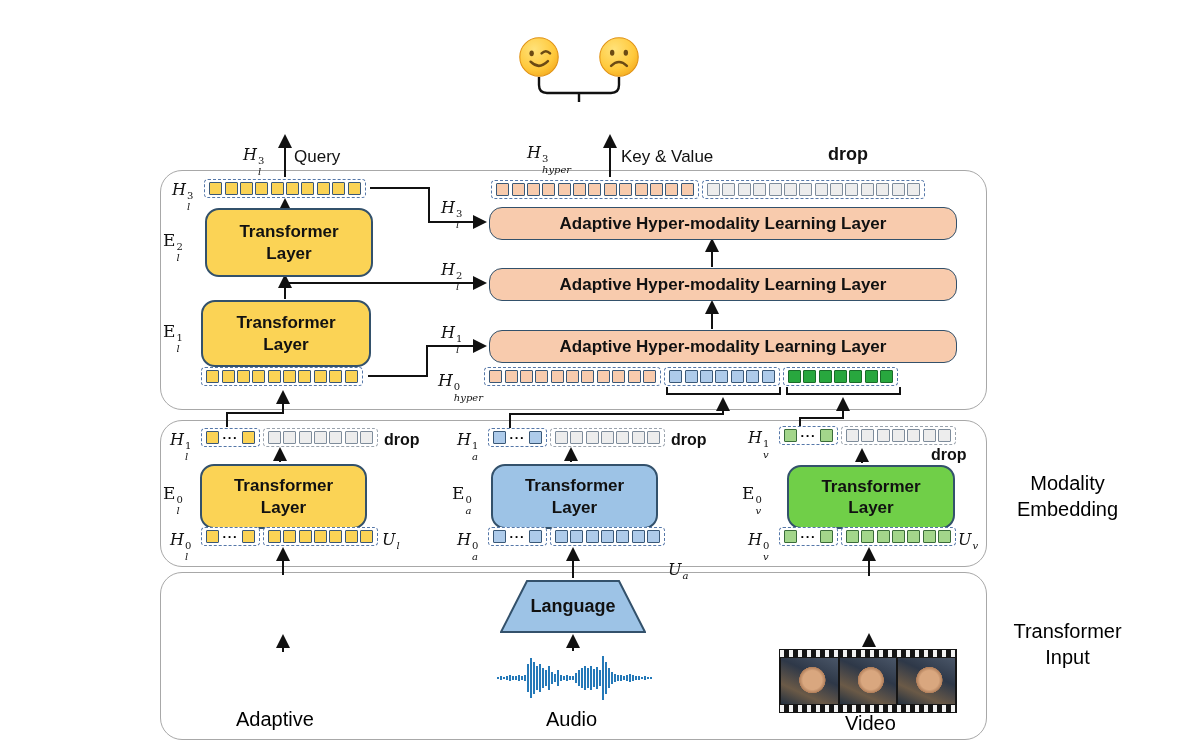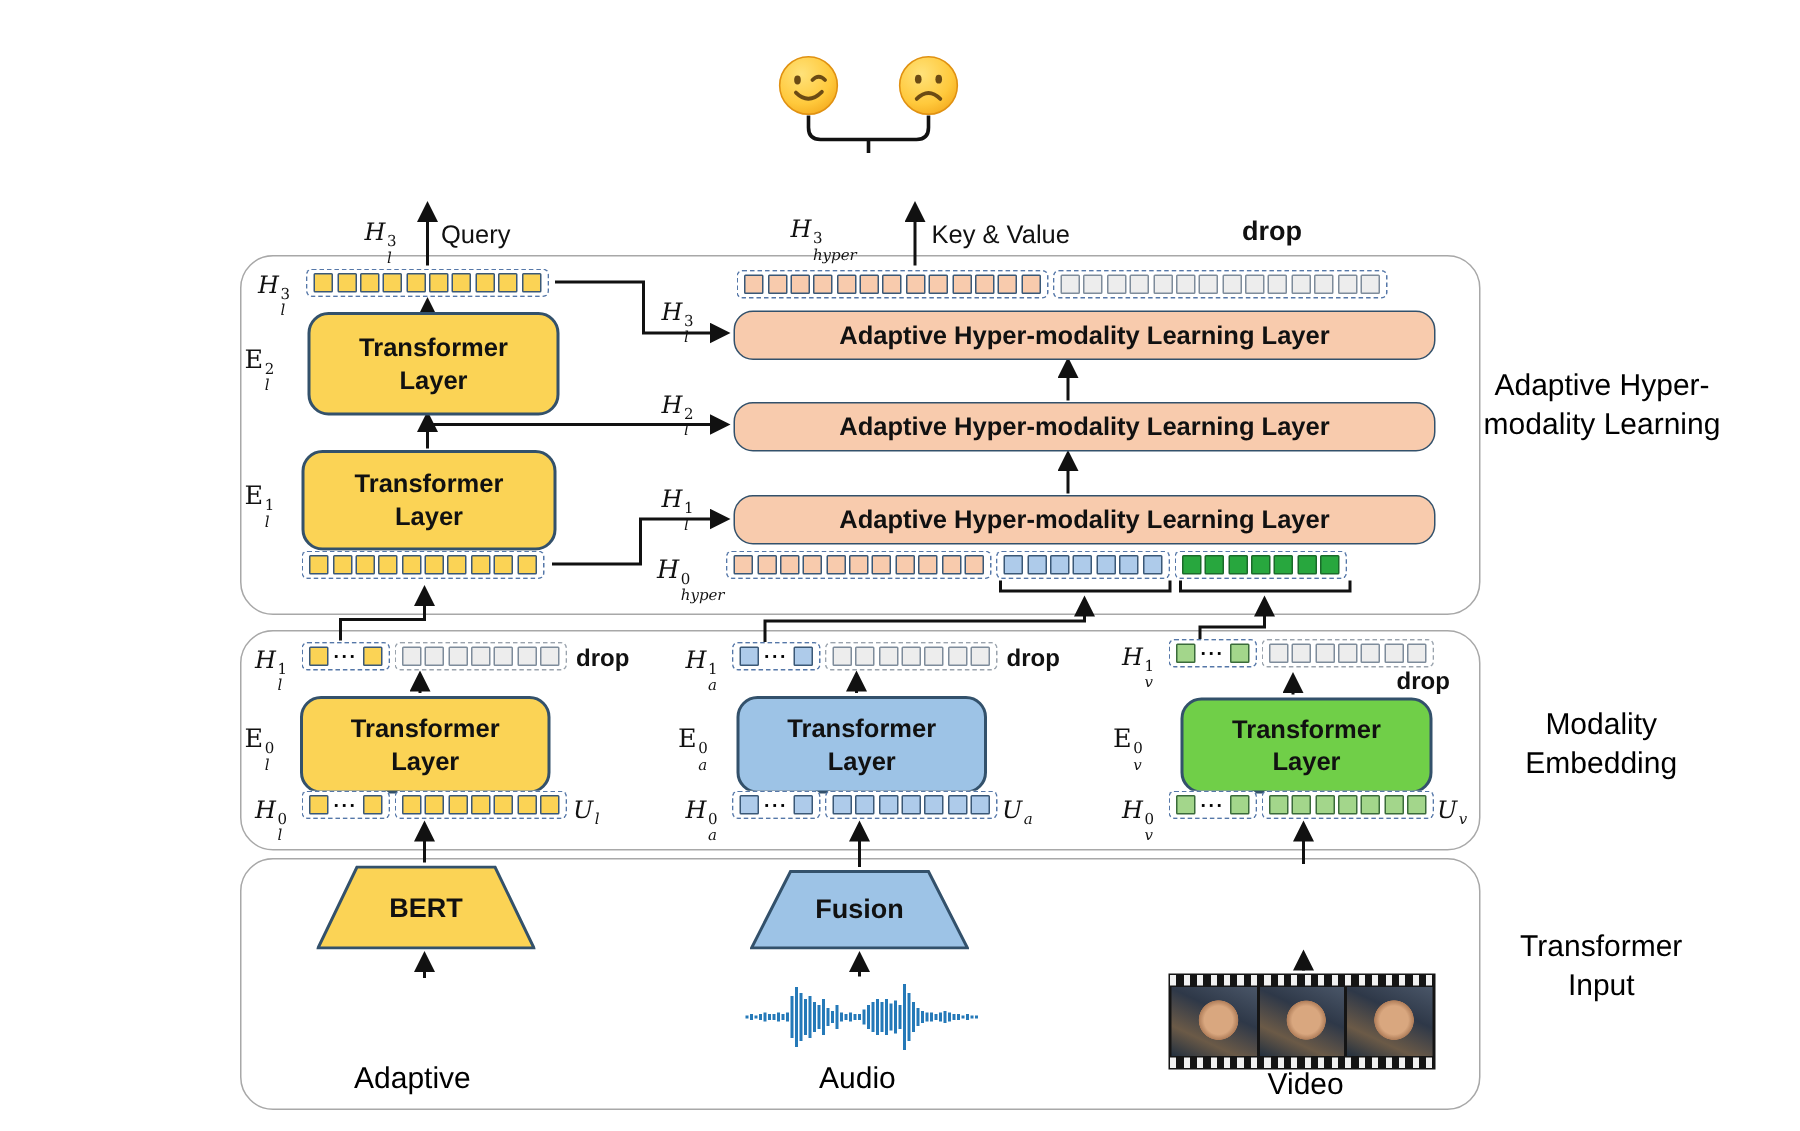--- a/index.html
+++ b/index.html
@@ -138,21 +138,20 @@
         <span>l</span>
       </span></span>
   <span class="anno" style="left:294px;top:147px;">Query</span>
   <span class="math abs" style="left:527px;top:143px;"><span>H</span><span class="mstack">
         <span style="font-style: normal;">3</span>
         <span>hyper</span>
       </span></span>
   <span class="anno" style="left:621px;top:147px;">Key &amp; Value</span>
   <span class="drop drop-top" style="left:828px;top:144px;">drop</span>
 
-  <div class="right-label" style="left:983px;top:244px;width:170px;">Adaptive Hyper-modality Learning</div>
   <div class="right-label" style="left:1000px;top:470px;width:135px;">Modality Embedding</div>
   <div class="right-label" style="left:1000px;top:618px;width:135px;">Transformer Input</div>
 
   <span class="math abs" style="left:172px;top:180px;"><span>H</span><span class="mstack">
         <span style="font-style: normal;">3</span>
         <span>l</span>
       </span></span>
   <div class="tok-row" style="left:204px;top:179px;">
       <span class="tok-group">
         <span class="tok" style="background: rgb(251, 211, 85); border-color: rgb(58, 88, 119);"></span>
@@ -384,21 +383,21 @@
       <span class="tok-group">
         <span class="tok" style="background: rgb(174, 203, 234); border-color: rgb(58, 88, 119);"></span>
         <span class="tok" style="background: rgb(174, 203, 234); border-color: rgb(58, 88, 119);"></span>
         <span class="tok" style="background: rgb(174, 203, 234); border-color: rgb(58, 88, 119);"></span>
         <span class="tok" style="background: rgb(174, 203, 234); border-color: rgb(58, 88, 119);"></span>
         <span class="tok" style="background: rgb(174, 203, 234); border-color: rgb(58, 88, 119);"></span>
         <span class="tok" style="background: rgb(174, 203, 234); border-color: rgb(58, 88, 119);"></span>
         <span class="tok" style="background: rgb(174, 203, 234); border-color: rgb(58, 88, 119);"></span>
       </span>
     </div>
-  <span class="math abs" style="left:668px;top:530px;"><span>U</span><span class="msub-only">a</span></span>
+  <span class="math abs" style="left:668px;top:560px;"><span>U</span><span class="msub-only">a</span></span>
 
   <span class="math abs" style="left:748px;top:428px;"><span>H</span><span class="mstack">
         <span style="font-style: normal;">1</span>
         <span>v</span>
       </span></span>
   <div class="tok-row" style="left:779px;top:426px;">
       <span class="tok-group">
         <span class="tok" style="background: rgb(163, 214, 139); border-color: rgb(58, 107, 58);"></span>
         <span class="dots">···</span>
         <span class="tok" style="background: rgb(163, 214, 139); border-color: rgb(58, 107, 58);"></span>
@@ -436,33 +435,27 @@
         <span class="tok" style="background: rgb(163, 214, 139); border-color: rgb(58, 107, 58);"></span>
         <span class="tok" style="background: rgb(163, 214, 139); border-color: rgb(58, 107, 58);"></span>
         <span class="tok" style="background: rgb(163, 214, 139); border-color: rgb(58, 107, 58);"></span>
         <span class="tok" style="background: rgb(163, 214, 139); border-color: rgb(58, 107, 58);"></span>
         <span class="tok" style="background: rgb(163, 214, 139); border-color: rgb(58, 107, 58);"></span>
         <span class="tok" style="background: rgb(163, 214, 139); border-color: rgb(58, 107, 58);"></span>
       </span>
     </div>
   <span class="math abs" style="left:958px;top:530px;"><span>U</span><span class="msub-only">v</span></span>
 
-  <div class="trap-wrap" style="left:211px;top:577px;width:146px;height:56px;">
-    <svg width="146" height="56">
-        <polygon points="27,1 119,1 145,55 1,55" fill="#FBD355" stroke="#33516B" stroke-width="2"></polygon>
-      </svg>
-    <span class="trap-label">BERT</span>
-  </div>
   <span class="input-label" style="left:236px;top:708px;">Adaptive</span>
 
   <div class="trap-wrap" style="left:500px;top:580px;width:146px;height:53px;">
     <svg width="146" height="53">
         <polygon points="27,1 119,1 145,52 1,52" fill="#9DC3E6" stroke="#33516B" stroke-width="2"></polygon>
       </svg>
-    <span class="trap-label">Fusion</span>
+    <span class="trap-label">Language</span>
   </div>
   <svg class="abs" style="left:495px;top:652px;" width="160" height="52">
     <path id="wavepath" stroke="#2579B8" stroke-width="2" fill="none" d="M3,25 L3,27 M6,24 L6,28 M9,25 L9,27 M12,24 L12,28 M15,23 L15,29 M18,24 L18,28 M21,24 L21,28 M24,23 L24,29 M27,24 L27,28 M30,23 L30,29 M33,12 L33,40 M36,6 L36,46 M39,10 L39,42 M42,14 L42,38 M45,12 L45,40 M48,16 L48,36 M51,18 L51,34 M54,14 L54,38 M57,20 L57,32 M60,22 L60,30 M63,18 L63,34 M66,23 L66,29 M69,24 L69,28 M72,23 L72,29 M75,24 L75,28 M78,24 L78,28 M81,21 L81,31 M84,18 L84,34 M87,16 L87,36 M90,14 L90,38 M93,16 L93,36 M96,14 L96,38 M99,17 L99,35 M102,15 L102,37 M105,18 L105,34 M108,4 L108,48 M111,10 L111,42 M114,16 L114,36 M117,20 L117,32 M120,22 L120,30 M123,23 L123,29 M126,23 L126,29 M129,24 L129,28 M132,23 L132,29 M135,22 L135,30 M138,23 L138,29 M141,24 L141,28 M144,24 L144,28 M147,25 L147,27 M150,24 L150,28 M153,25 L153,27 M156,25 L156,27 "></path>
   </svg>
   <span class="input-label" style="left:546px;top:708px;">Audio</span>
 
   <div class="film">
     <div class="sprockets"></div>
     <div class="frames">
       <div class="frame"></div>

